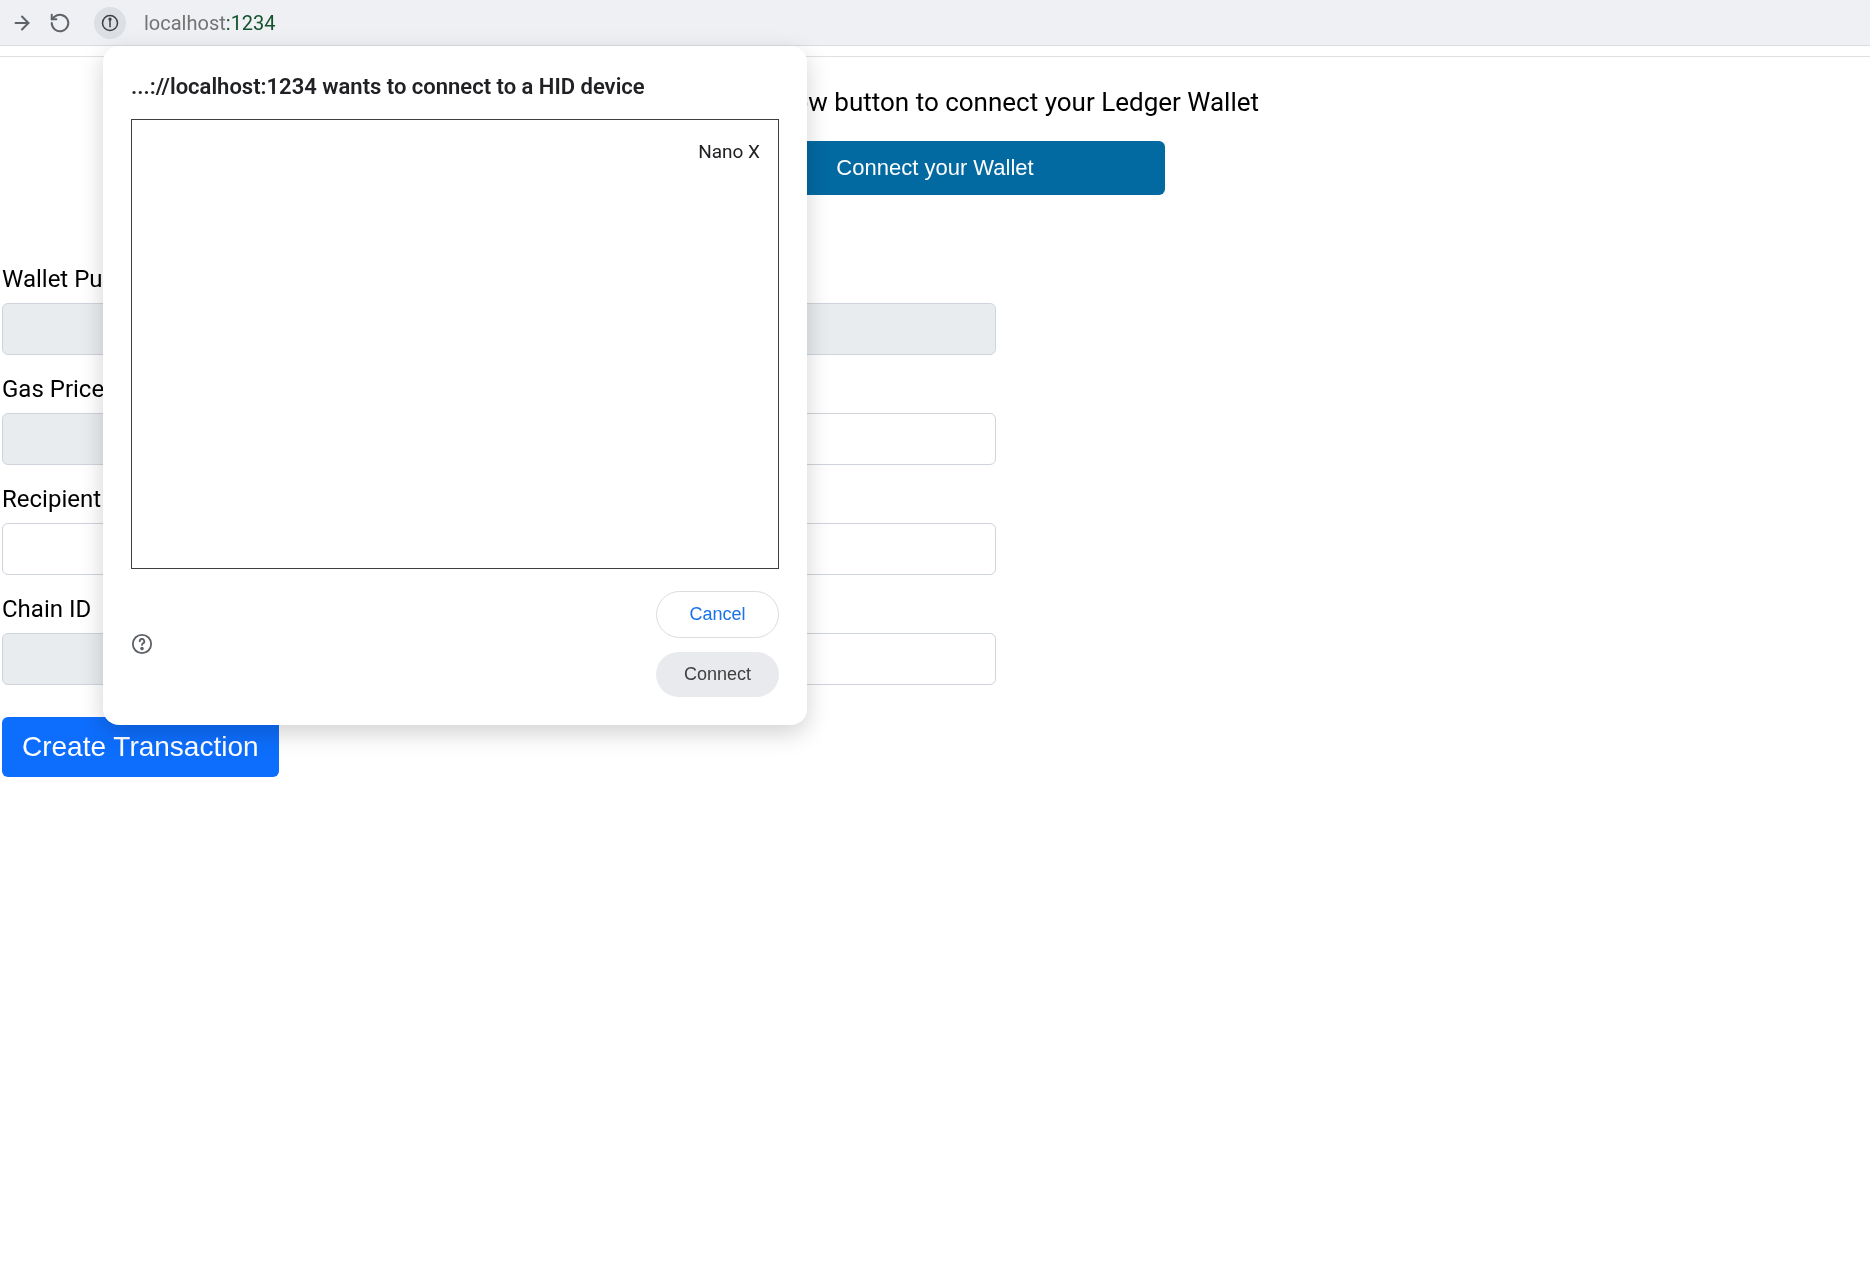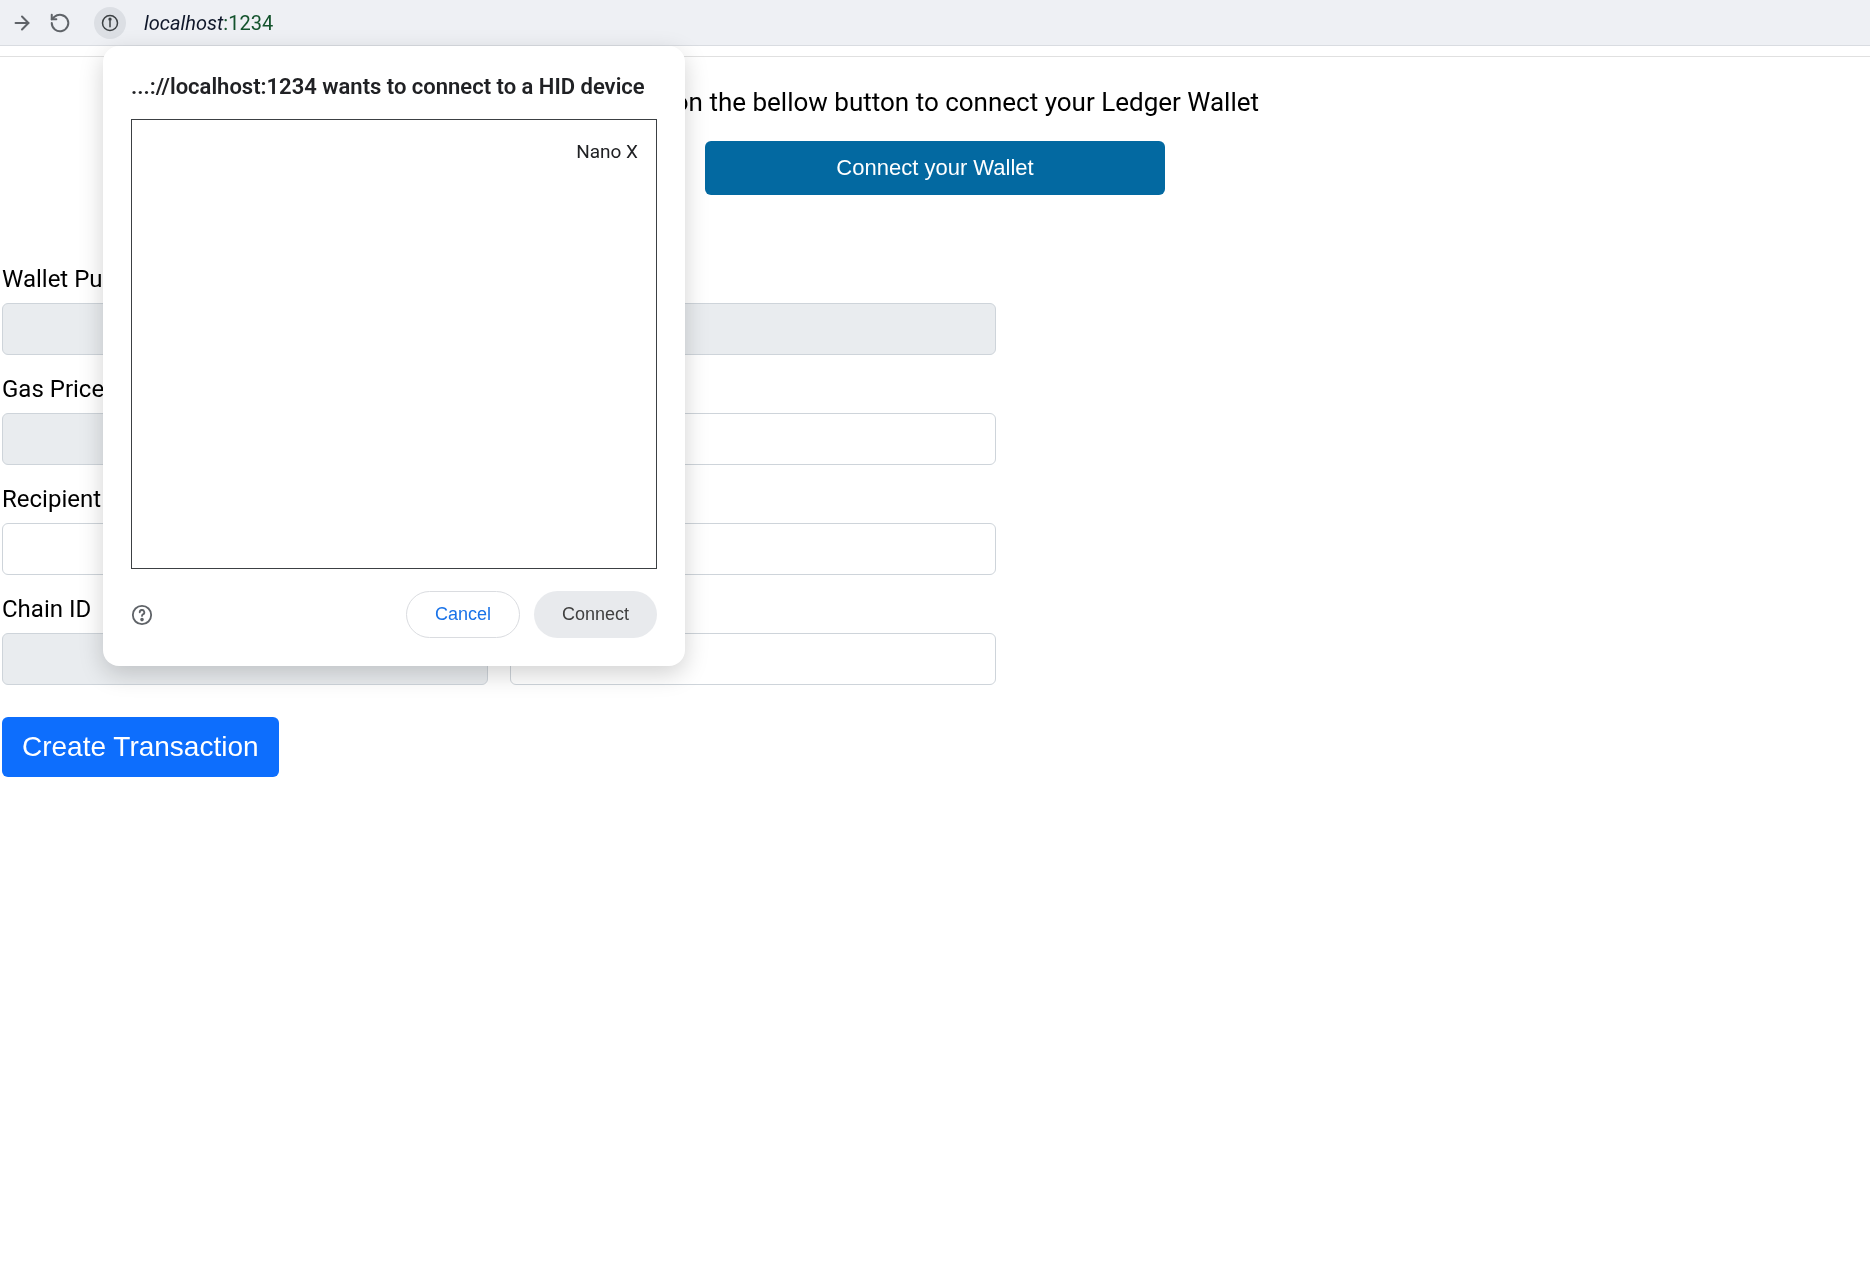--- a/index.html
+++ b/index.html
@@ -41,22 +41,21 @@
       align-items: center;
       justify-content: center;
       margin-left: 8px;
     }
     .url-bar {
       font-size: 20px;
       color: #202124;
       margin-left: 4px;
     }
     .url-host {
-      color: #0f172a;
-      font-style: italic;
+      color: #737373;
     }
     .url-port {
       color: #14532d;
     }
     .main-content {
       padding: 0;
       border-top: 1px solid #e0e0e0;
       margin-top: 10px;
       padding-top: 30px;
     }
@@ -120,21 +119,21 @@
       border-radius: 6px;
       padding: 14px 20px;
       font-size: 28px;
       cursor: pointer;
       margin-top: 12px;
     }
     .hid-dialog {
       position: absolute;
       top: 46px;
       left: 103px;
-      width: 582px;
+      width: 704px;
       background: #fff;
       border-radius: 16px;
       box-shadow: 0 8px 24px rgba(0,0,0,0.18);
       padding: 28px;
       z-index: 100;
     }
     .dialog-title {
       font-size: 22px;
       font-weight: 600;
       color: #202124;
@@ -160,20 +159,21 @@
       justify-content: space-between;
     }
     .help-icon {
       width: 22px;
       height: 22px;
       color: #5f6368;
     }
     .dialog-buttons {
       display: flex;
       gap: 14px;
+      flex-direction: column;
     }
     .btn-cancel {
       background: #fff;
       color: #1a73e8;
       border: 1px solid #dadce0;
       border-radius: 24px;
       padding: 12px 28px;
       font-size: 18px;
       cursor: pointer;
     }

